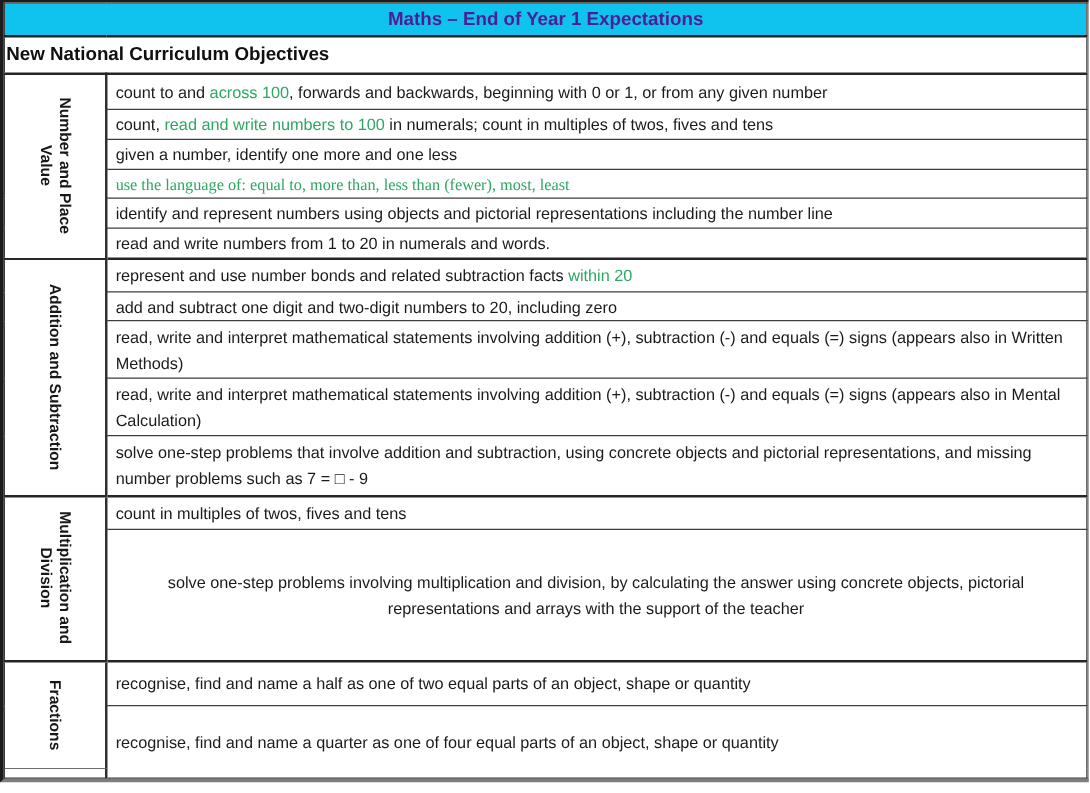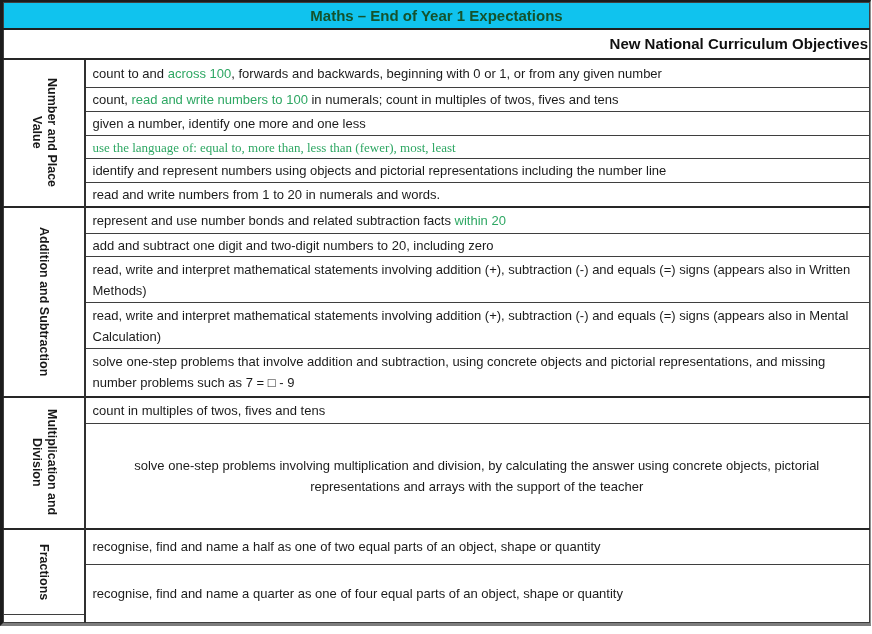--- a/index.html
+++ b/index.html
@@ -26,26 +26,26 @@
   td{
     border:1px solid #3f3f3f;
     overflow:hidden;
   }
   td.header-cell{
     background:var(--c-header,#0fc3ee);
     text-align:center;
     vertical-align:middle;
     font-weight:bold;
     font-size:15px;
-    color:#14532d;
+    color:#4c1d95;
     border-bottom:2px solid #1f1f1f;
   }
   td.subtitle-cell{
     background:#ffffff;
-    text-align:right;
+    text-align:left;
     vertical-align:middle;
     font-weight:bold;
     font-size:15px;
     color:#101010;
     border-bottom:2px solid #262626;
   }
   td.obj-cell{
     padding:0 8px 0 7px;
     vertical-align:middle;
     font-size:13px;

